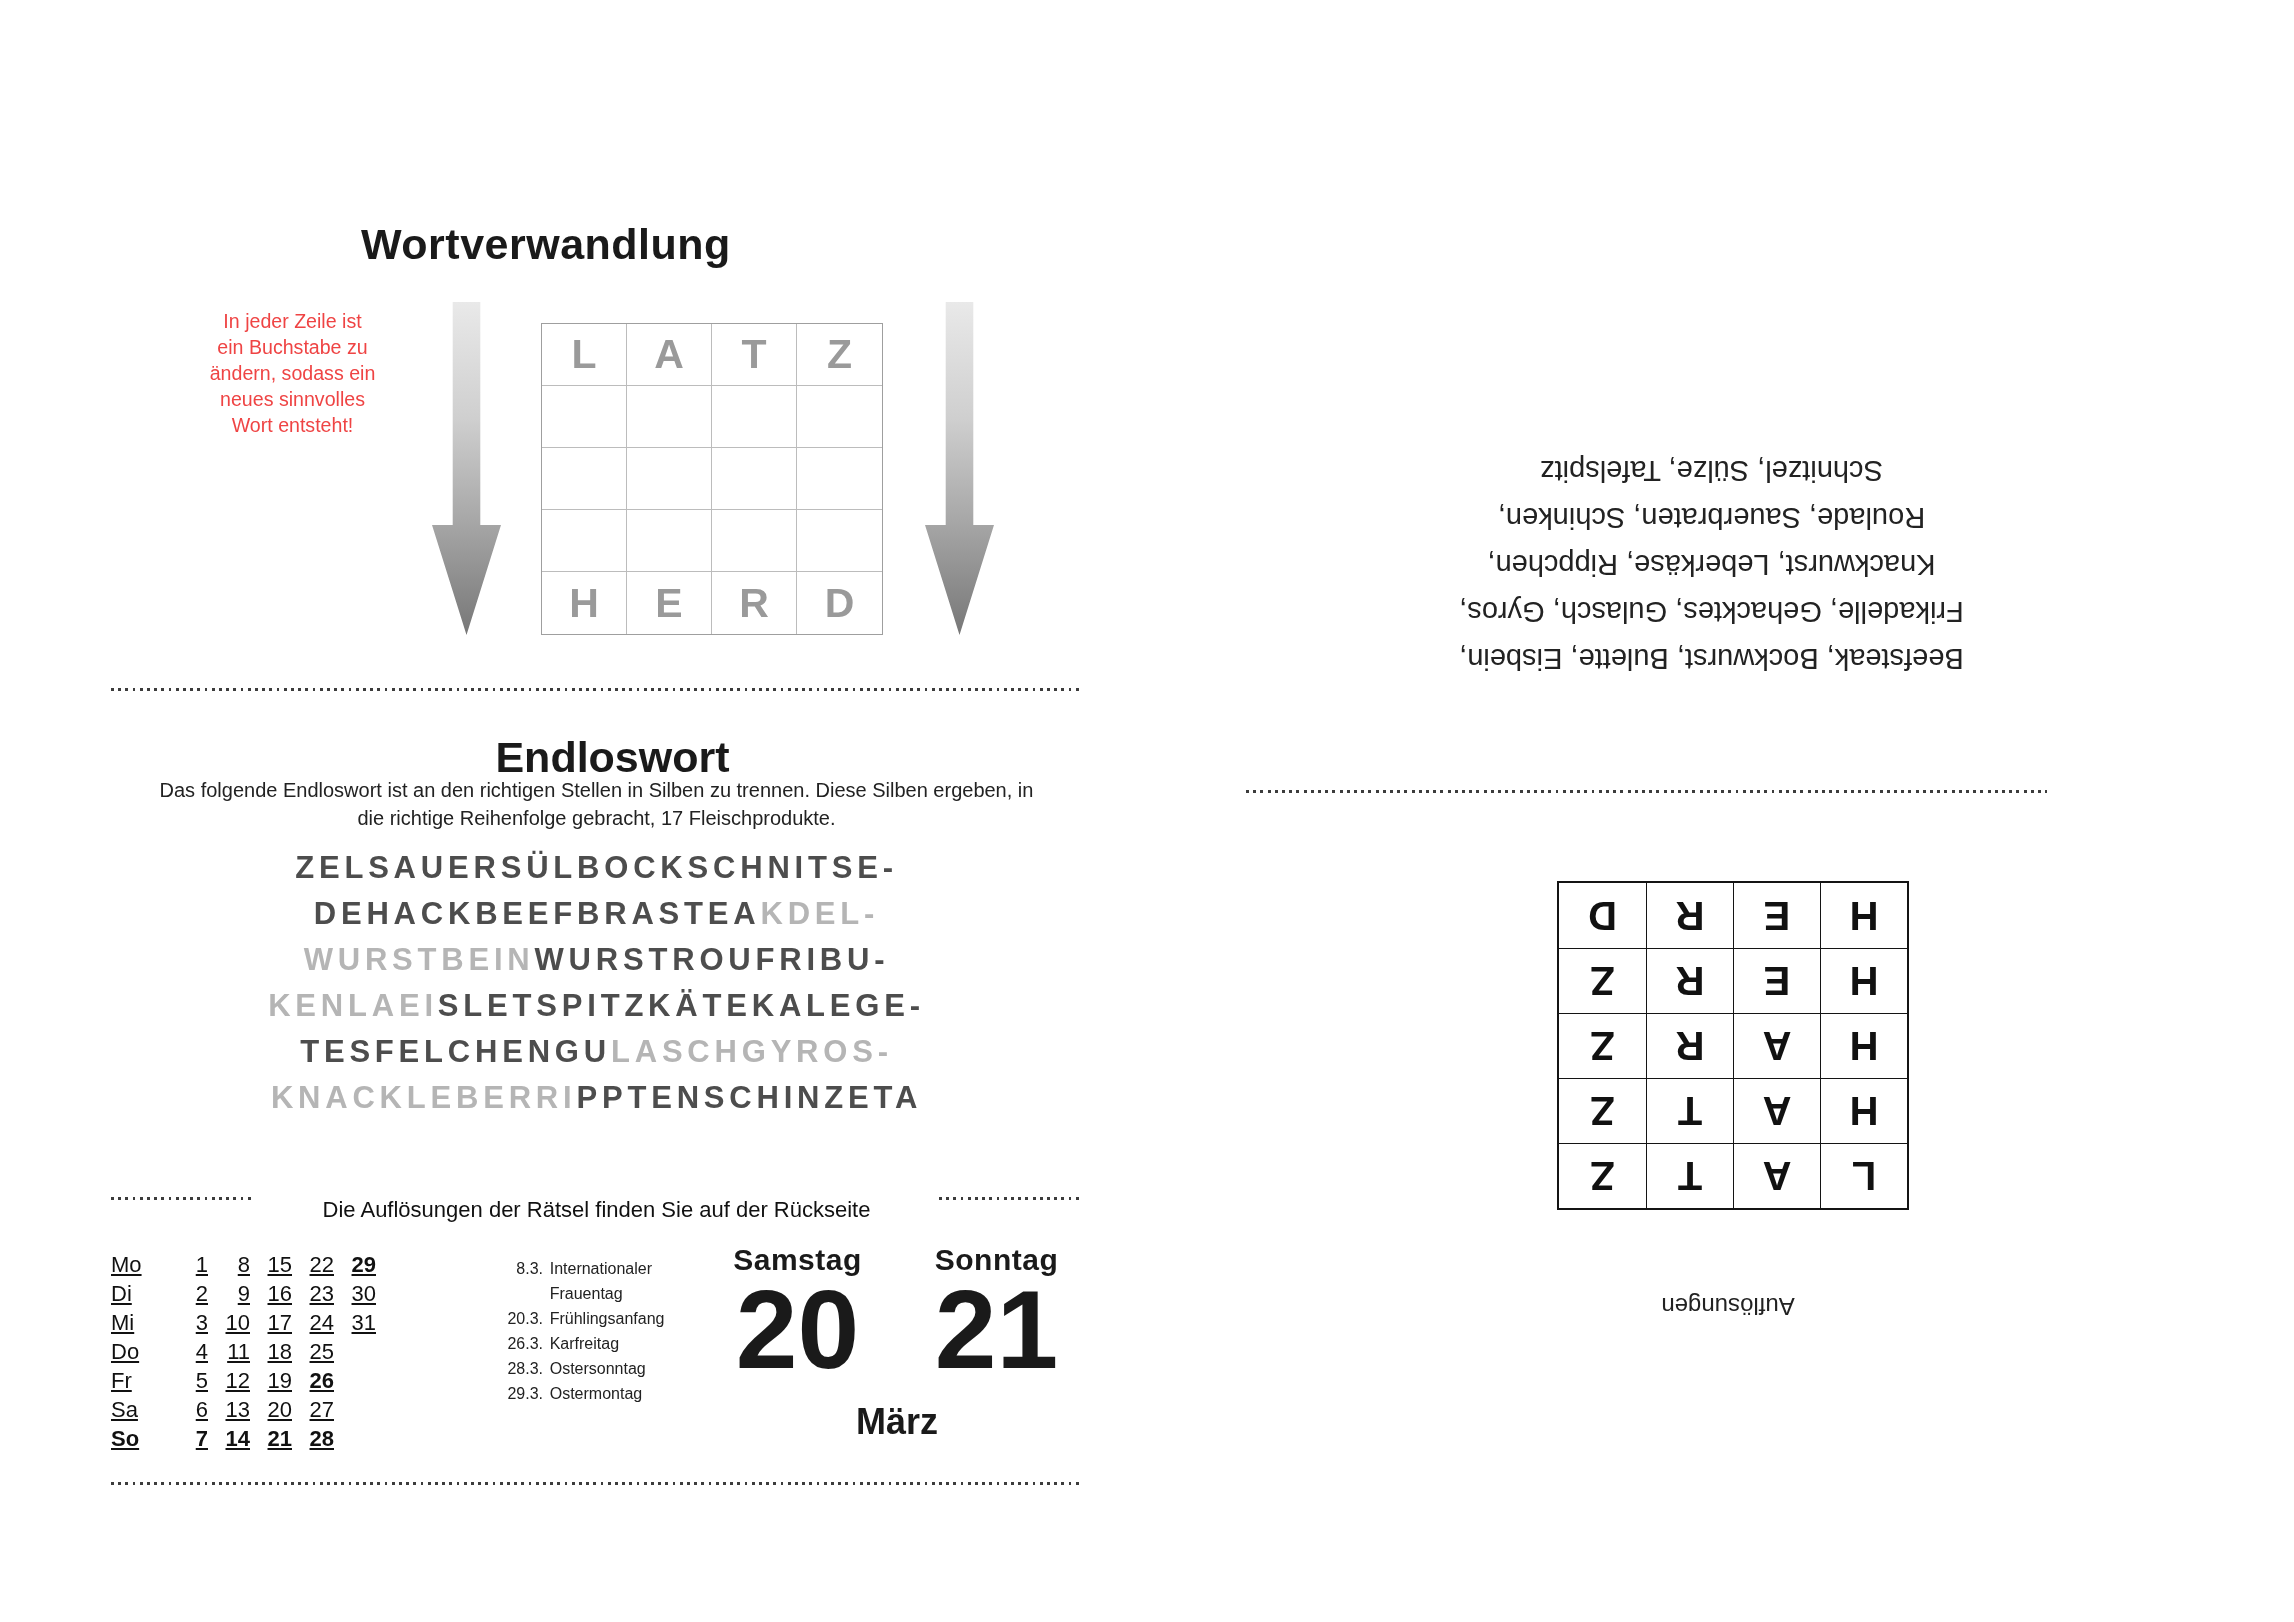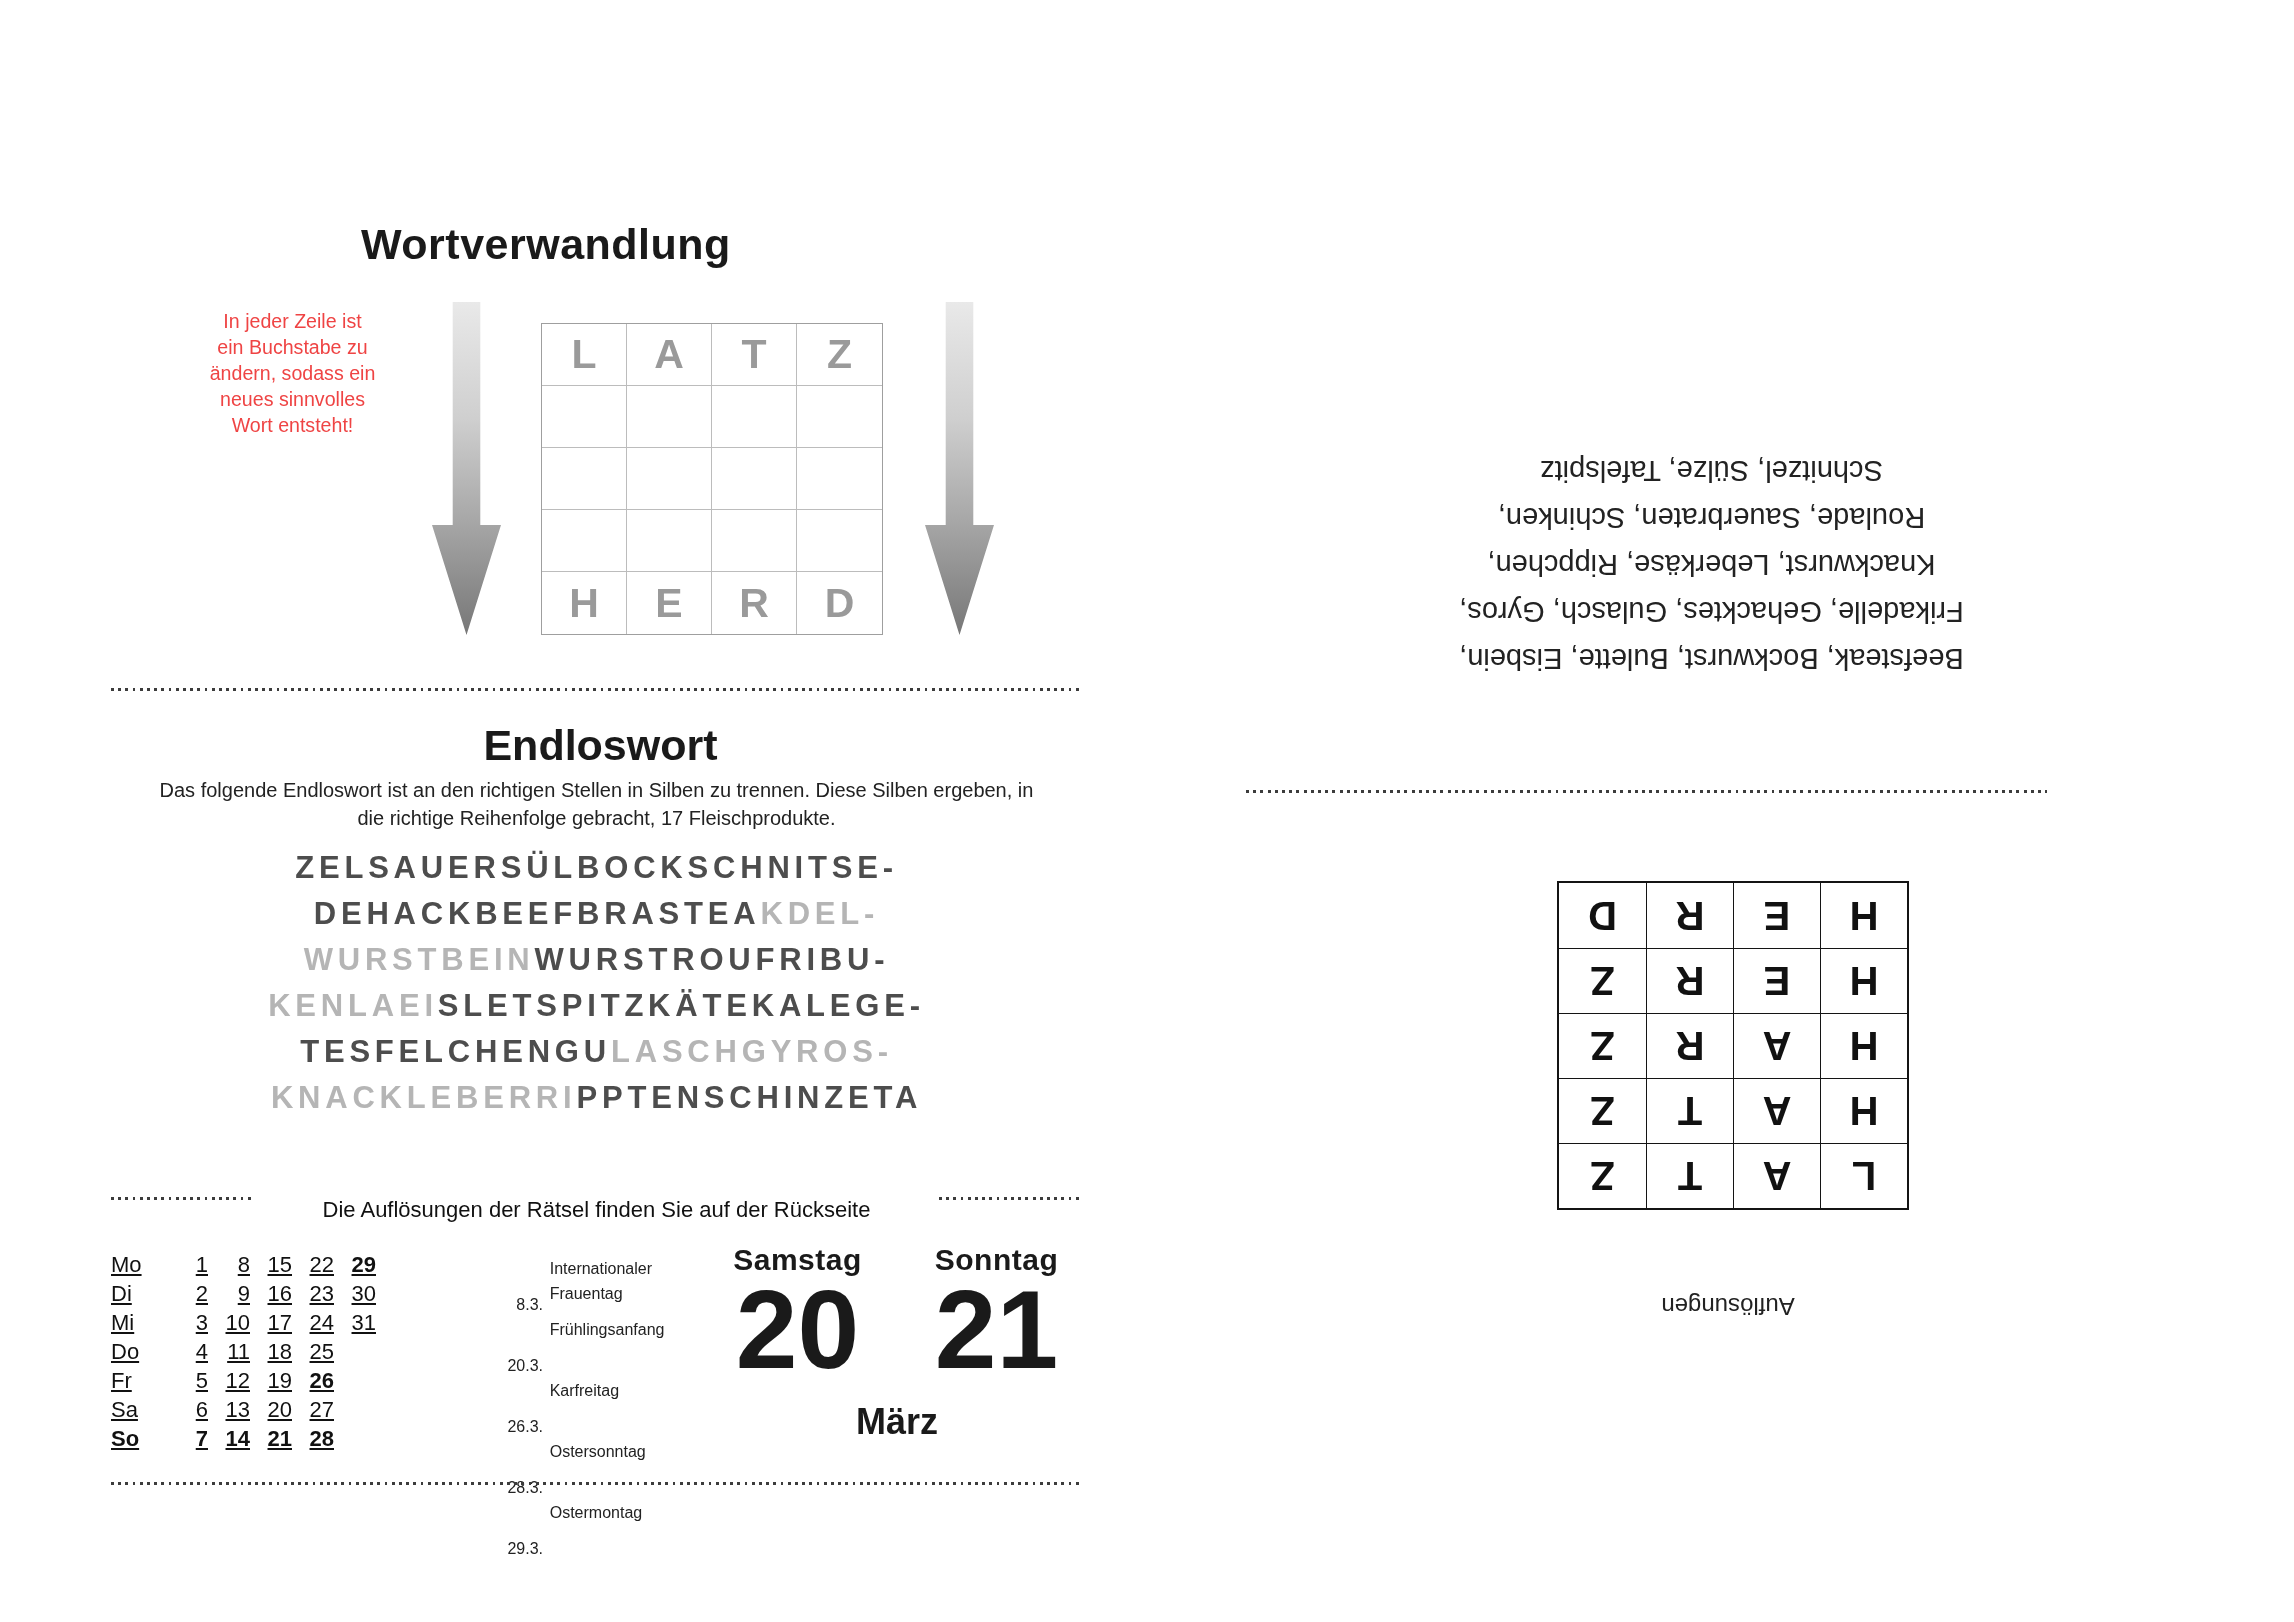--- a/index.html
+++ b/index.html
@@ -33,21 +33,21 @@
   }
   .puzzle-grid .cell{
     display:flex;align-items:center;justify-content:center;
     border-right:1.9px solid #bcbcbc;border-bottom:1.9px solid #bcbcbc;
     font-size:41px;font-weight:700;color:var(--grid-letter,#9a9a9a);
   }
   .puzzle-grid .cell:nth-child(4n){border-right:none;}
   .puzzle-grid .cell:nth-last-child(-n+4){border-bottom:none;}
 
   
-  .el-title{position:absolute;left:111px;top:717px;width:971px;margin:4px;text-align:center;font-size:43px;font-weight:700;}
+  .el-title{position:absolute;left:111px;top:717px;width:971px;margin:16px;text-align:center;font-size:43px;font-weight:700;}
   .el-instruction{position:absolute;left:153px;top:776px;width:887px;text-align:center;font-size:20px;line-height:28px;color:#222;}
   .el-lines{
     position:absolute;left:111px;top:845px;width:971px;text-align:center;
     font-size:31px;font-weight:700;line-height:46px;letter-spacing:4.8px;
   }
   .el-lines .dark{color:var(--dark-letter,#4d4d4d);}
   .el-lines .light{color:var(--light-letter,#b5b5b5);}
 
   
   .solutions-note-row{position:absolute;left:111px;top:1197px;width:971px;display:flex;gap:37px;}
@@ -55,21 +55,21 @@
   .note-text{flex:1;text-align:center;font-size:22px;color:#111;}
 
   
   .weeks{position:absolute;left:111px;top:1250px;font-size:22px;line-height:29px;color:#111;text-decoration:underline;}
   .week-row{display:flex;}
   .wd{width:55px;}
   .num{width:42px;text-align:right;}
   .b{font-weight:700;}
   .holidays{position:absolute;left:493px;top:1256px;font-size:16px;line-height:25px;color:#222;}
   .holiday{display:flex;}
-  .hdate{width:50px;text-align:right;flex:none;margin-top:36px;}
+  .hdate{width:50px;text-align:right;flex:none;}
   .hname{margin-left:6.7px;width:148px;}
   .day-block{position:absolute;width:177px;text-align:center;}
   .sat{left:709px;top:1243px;}
   .sun{left:908px;top:1243px;}
   .day-label{font-size:30px;font-weight:700;letter-spacing:0.5px;}
   .day-number{font-size:111px;font-weight:700;line-height:103px;margin-top:1.9px;}
   .month{position:absolute;left:709px;top:1401px;width:376px;text-align:center;font-size:36px;font-weight:700;}
 
   
   .rotated{transform:rotate(180deg);}

